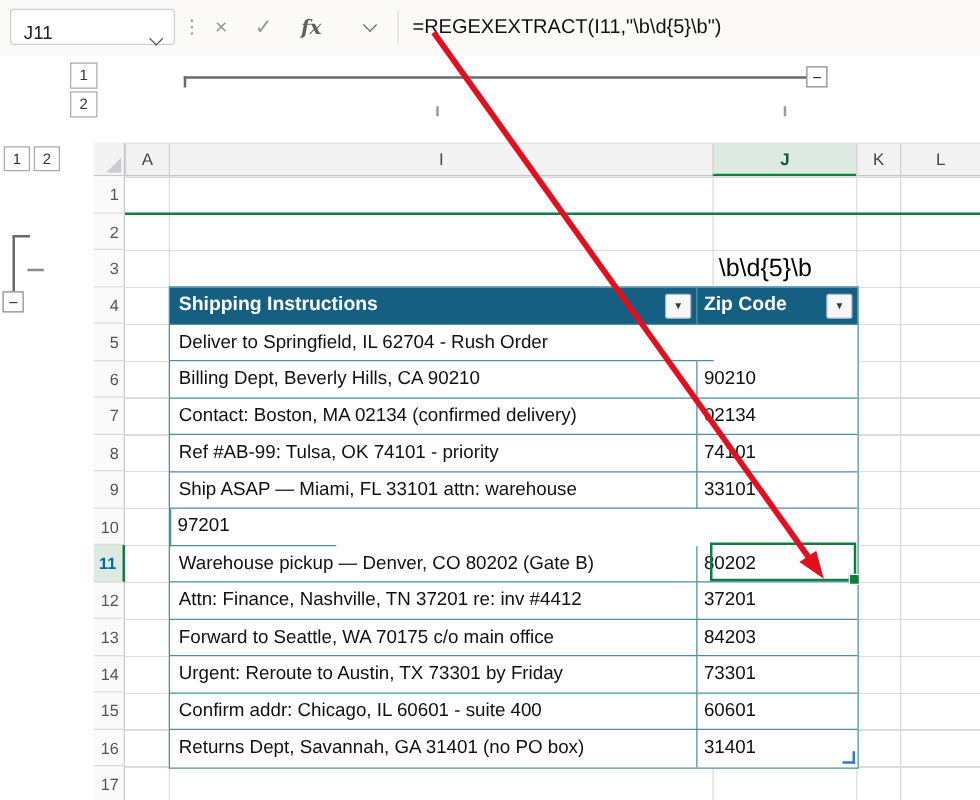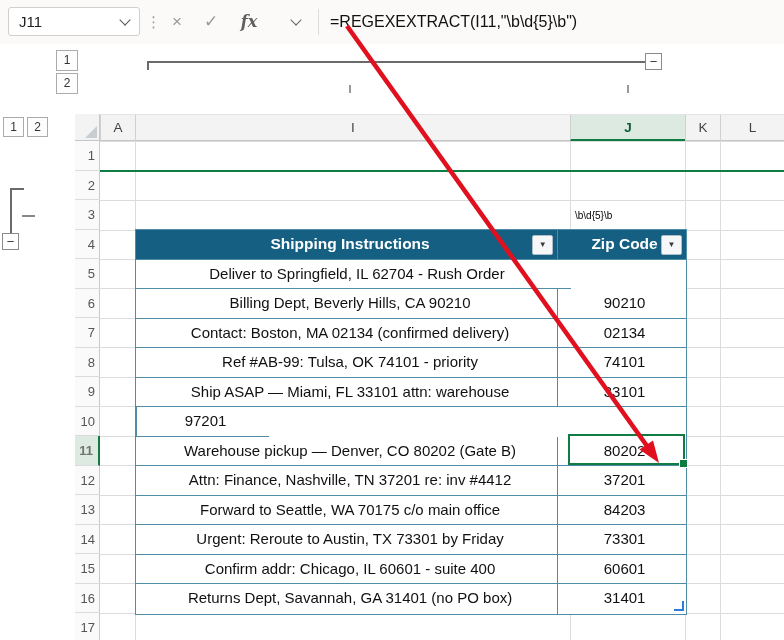--- a/index.html
+++ b/index.html
@@ -11,21 +11,21 @@
     --handle-blue:#2F7BD9;
   }
   html,body{margin:0;padding:0;background:#fff;}
   .screen{position:relative;width:784px;height:640px;background:#fff;overflow:hidden;
           font-family:"Liberation Sans",sans-serif;color:#111;}
 
   
   .fbar{position:absolute;left:0;top:0;width:784px;height:44px;background:#FBFAF9;
         border-bottom:1px solid #D8D8D8;}
   .name-box{position:absolute;left:8px;top:7px;width:132px;height:29px;background:#fff;
-            border:1px solid #CFCFCF;border-radius:3px;display:flex;align-items:center;
+            border:1px solid #CFCFCF;border-radius:3px;display:flex;align-items:flex-end;
             padding:0 10px;box-sizing:border-box;font-size:15px;color:#222;}
   .chev{width:7px;height:7px;border-right:1.7px solid #555;border-bottom:1.7px solid #555;
         transform:rotate(45deg);display:inline-block;}
   .name-box .chev{margin-left:auto;margin-top:-4px;}
   .dots{position:absolute;left:146px;top:12px;font-size:15px;color:#999;line-height:20px;}
   .fbtn{position:absolute;top:7px;height:29px;background:transparent;border:none;
         font-size:17px;color:#9a9a9a;cursor:default;padding:0;text-align:center;}
   .fbtn.cancel{left:162px;width:30px;}
   .fbtn.confirm{left:196px;width:30px;}
   .fbtn.fx{left:232px;width:34px;font-size:16px;color:#5f5f5f;font-style:italic;
@@ -65,32 +65,32 @@
   .col-headers{position:absolute;left:100px;top:114px;width:684px;height:27px;background:#F3F3F3;
                border-bottom:1px solid #C6C6C6;box-sizing:border-box;border-top:1px solid #E3E3E3;}
   .col-h{position:absolute;top:0;height:26px;line-height:26px;text-align:center;font-size:13.5px;
          color:#444;border-left:1px solid #D0D0D0;box-sizing:border-box;}
   .col-h.sel{background:#DCEAE1;color:#0C5A32;border-bottom:2.5px solid var(--selection-green);font-weight:bold;}
   .row-gutter{position:absolute;left:75px;top:141px;width:25px;height:499px;background:#FAFAFA;
               border-right:1px solid #C9C9C9;box-sizing:border-box;}
   .row-h{position:absolute;left:0;width:25px;height:29.5px;line-height:29.5px;font-size:13px;
          color:#555;text-align:right;padding-right:5px;box-sizing:border-box;
          border-bottom:1px solid #DBDBDB;}
-  .row-h.sel{background:#DCEAE1;color:#737373;border-right:2.5px solid var(--selection-green);font-weight:bold;}
+  .row-h.sel{background:#DCEAE1;color:#0369a1;border-right:2.5px solid var(--selection-green);font-weight:bold;}
 
   
   .grid{position:absolute;left:100px;top:141px;width:684px;height:499px;background:#fff;
         background-image:repeating-linear-gradient(to bottom,var(--grid-line) 0 1px,transparent 1px 29.5px);}
   .vline{position:absolute;top:0;width:1px;height:100%;background:var(--grid-line);}
   .freeze{position:absolute;left:0;top:28.5px;width:100%;height:2.5px;background:var(--selection-green);}
-  .j3{position:absolute;left:475px;top:60px;height:29px;line-height:29px;font-size:10px;color:#000;white-space:nowrap;}
+  .j3{position:absolute;left:475px;top:60px;height:29px;line-height:29px;font-size:20px;color:#000;white-space:nowrap;}
 
   
   .ship-table{position:absolute;left:135px;top:229px;width:550px;border:1px solid var(--table-border);
-              box-sizing:content-box;background:#fff;text-align:center;}
+              box-sizing:content-box;background:#fff;}
   .t-row{display:flex;height:29.5px;box-sizing:border-box;}
   .t-cell{box-sizing:border-box;border-bottom:1px solid var(--table-border);line-height:28.5px;
           font-size:15px;white-space:nowrap;overflow:hidden;padding-left:7px;position:relative;}
   .t-ins{width:435px;}
   .t-zip{width:133px;border-left:1px solid var(--table-border);padding-left:5px;}
   .t-head .t-cell{background:var(--header-bg);color:#fff;font-weight:bold;font-size:15.5px;}
   .t-row:last-child .t-cell{border-bottom:none;}
   .filter{position:absolute;right:4px;top:5px;width:19px;height:18px;background:#F5F7F8;
           border:1px solid #AEBEC8;border-radius:2px;color:#3A3A3A;font-size:8px;
           display:flex;align-items:center;justify-content:center;line-height:1;}

